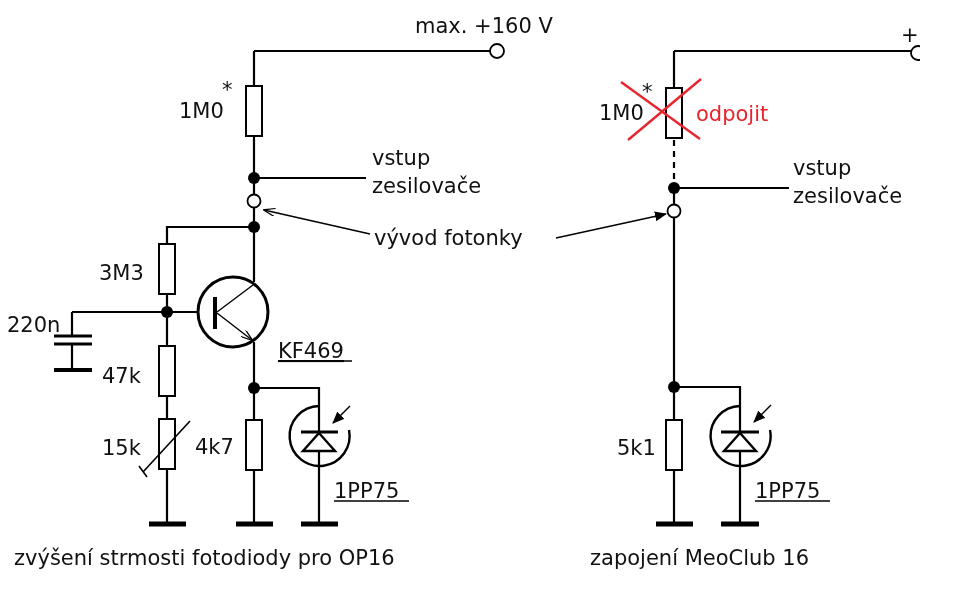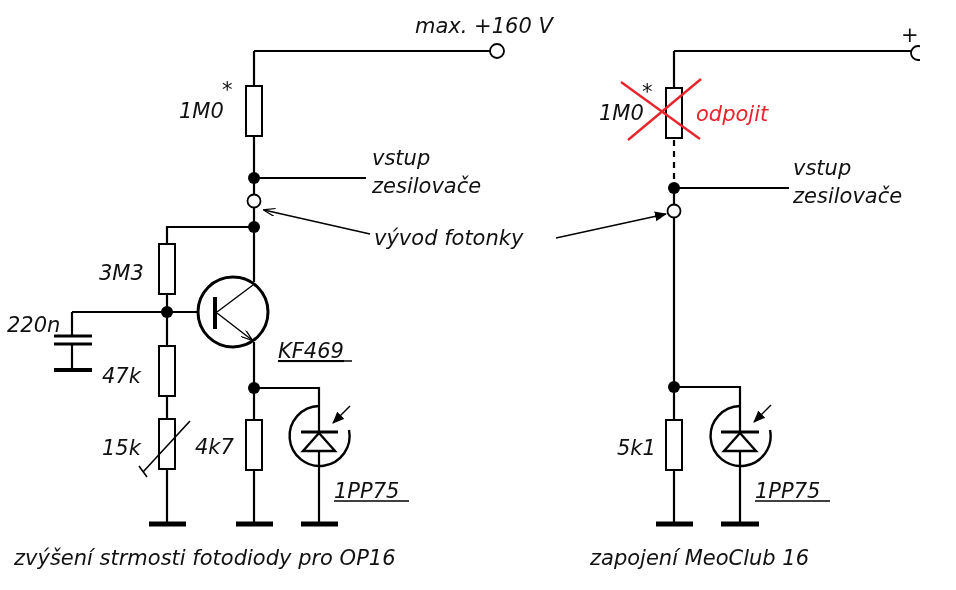--- a/index.html
+++ b/index.html
@@ -1,16 +1,16 @@
 <!DOCTYPE html>
 <html><head>
 <meta charset="utf-8">
 <style>
   html, body { margin:0; padding:0; background:#ffffff; }
-  #canvas { position:relative; width:920px; height:590px; overflow:hidden; background:#fff;font-style:italic; }
+  #canvas { position:relative; width:920px; height:590px; overflow:hidden; background:#fff; }
   svg { position:absolute; left:0; top:0; }
   .w { stroke:#000; stroke-width:2.2; fill:none; }
   .thin { stroke:#000; stroke-width:1.4; fill:none; }
   .gnd { stroke:#000; stroke-width:5; }
   .res { stroke:#000; stroke-width:2; fill:#fff; }
   .dot { fill:#000; }
   .term { fill:#fff; stroke:#000; stroke-width:1.8; }
   .red { stroke:#e8242c; stroke-width:2.4; }
   .lbl { font-family:"DejaVu Sans", sans-serif; font-size:21px; fill:#111; }
   .lbl-red { font-family:"DejaVu Sans", sans-serif; font-size:21px; fill:#e8242c; }

